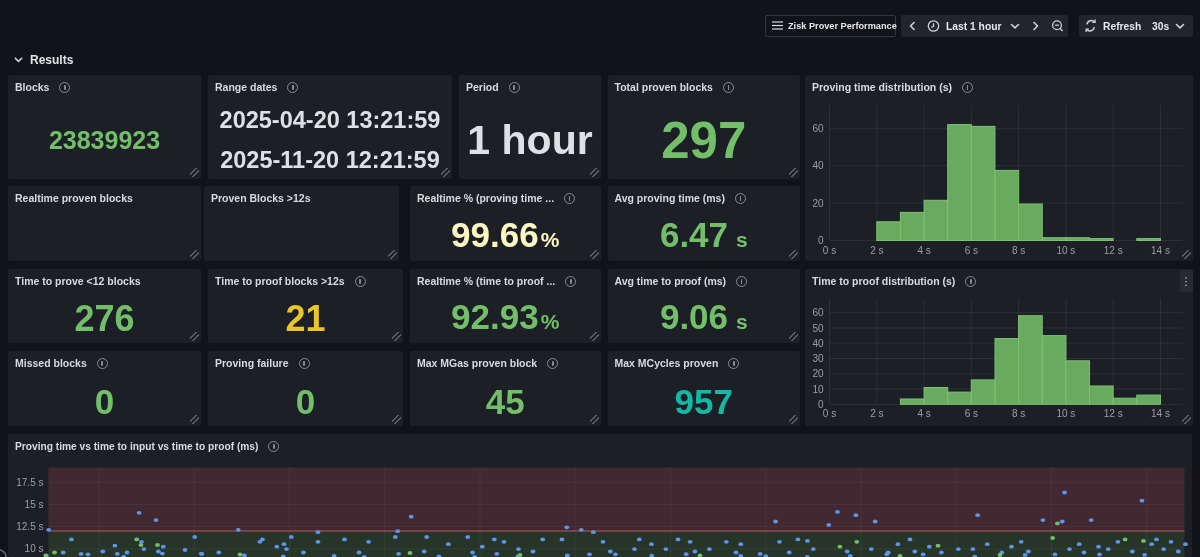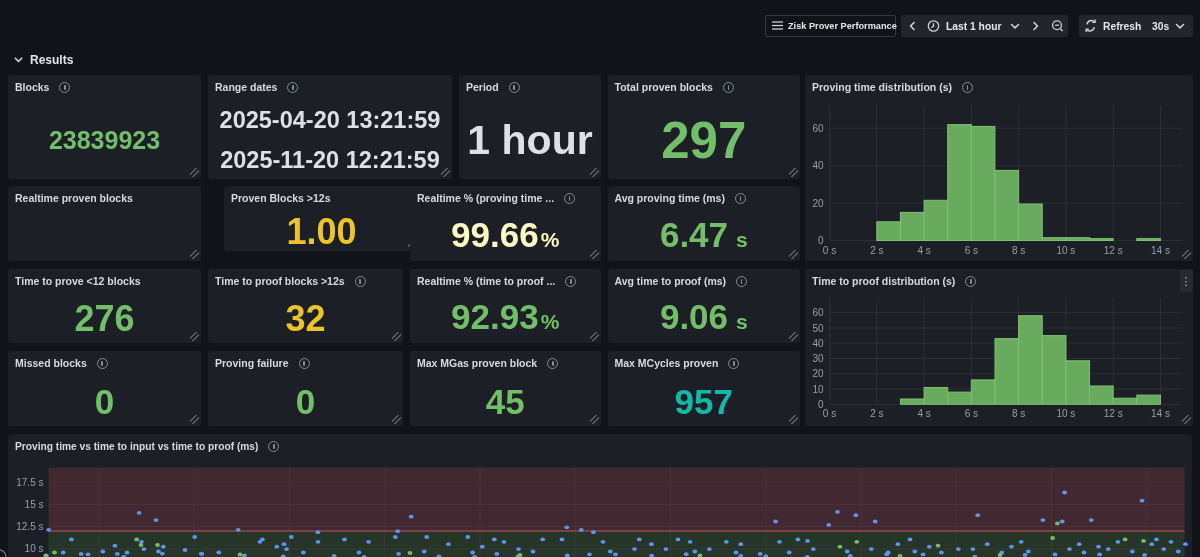--- a/index.html
+++ b/index.html
@@ -98,25 +98,22 @@
       </span></div>
 <div class="pvalue" style="color:#73bf69;font-size:51px">
       <div class="vline" style="line-height:51px">297</div>
     </div>
 <div class="rh"></div>
 </div>
 <div class="panel" style="left:8px;top:186px;width:193px;height:75px">
 <div class="ptitle">Realtime proven blocks</div>
 <div class="rh"></div>
 </div>
-<div class="panel" style="left:224px;top:186px;width:195px;height:65px">
+<div class="panel" style="left:204px;top:186px;width:195px;height:75px">
 <div class="ptitle">Proven Blocks &gt;12s</div>
-<div class="pvalue" style="color:#ebc32a;font-size:36px">
-      <div class="vline" style="line-height:36px">1.00</div>
-    </div>
 <div class="rh"></div>
 </div>
 <div class="panel" style="left:410px;top:186px;width:190.5px;height:75px">
 <div class="ptitle">Realtime % (proving time ...<span class="info">
         <span class="idot"></span>
       </span></div>
 <div class="pvalue" style="color:#fef9c3;font-size:35px">
       <div class="vline" style="line-height:35px">99.66<span class="suffix" style="font-size:21px">%</span></div>
     </div>
 <div class="rh"></div>
@@ -135,21 +132,21 @@
 <div class="pvalue" style="color:#73bf69;font-size:36px">
       <div class="vline" style="line-height:36px">276</div>
     </div>
 <div class="rh"></div>
 </div>
 <div class="panel" style="left:208px;top:269px;width:195px;height:74px">
 <div class="ptitle">Time to proof blocks &gt;12s<span class="info">
         <span class="idot"></span>
       </span></div>
 <div class="pvalue" style="color:#ebc32a;font-size:36px">
-      <div class="vline" style="line-height:36px">32</div>
+      <div class="vline" style="line-height:36px">21</div>
     </div>
 <div class="rh"></div>
 </div>
 <div class="panel" style="left:410px;top:269px;width:190.5px;height:74px">
 <div class="ptitle">Realtime % (time to proof ...<span class="info">
         <span class="idot"></span>
       </span></div>
 <div class="pvalue" style="color:#73bf69;font-size:35px">
       <div class="vline" style="line-height:35px">92.93<span class="suffix" style="font-size:21px">%</span></div>
     </div>

